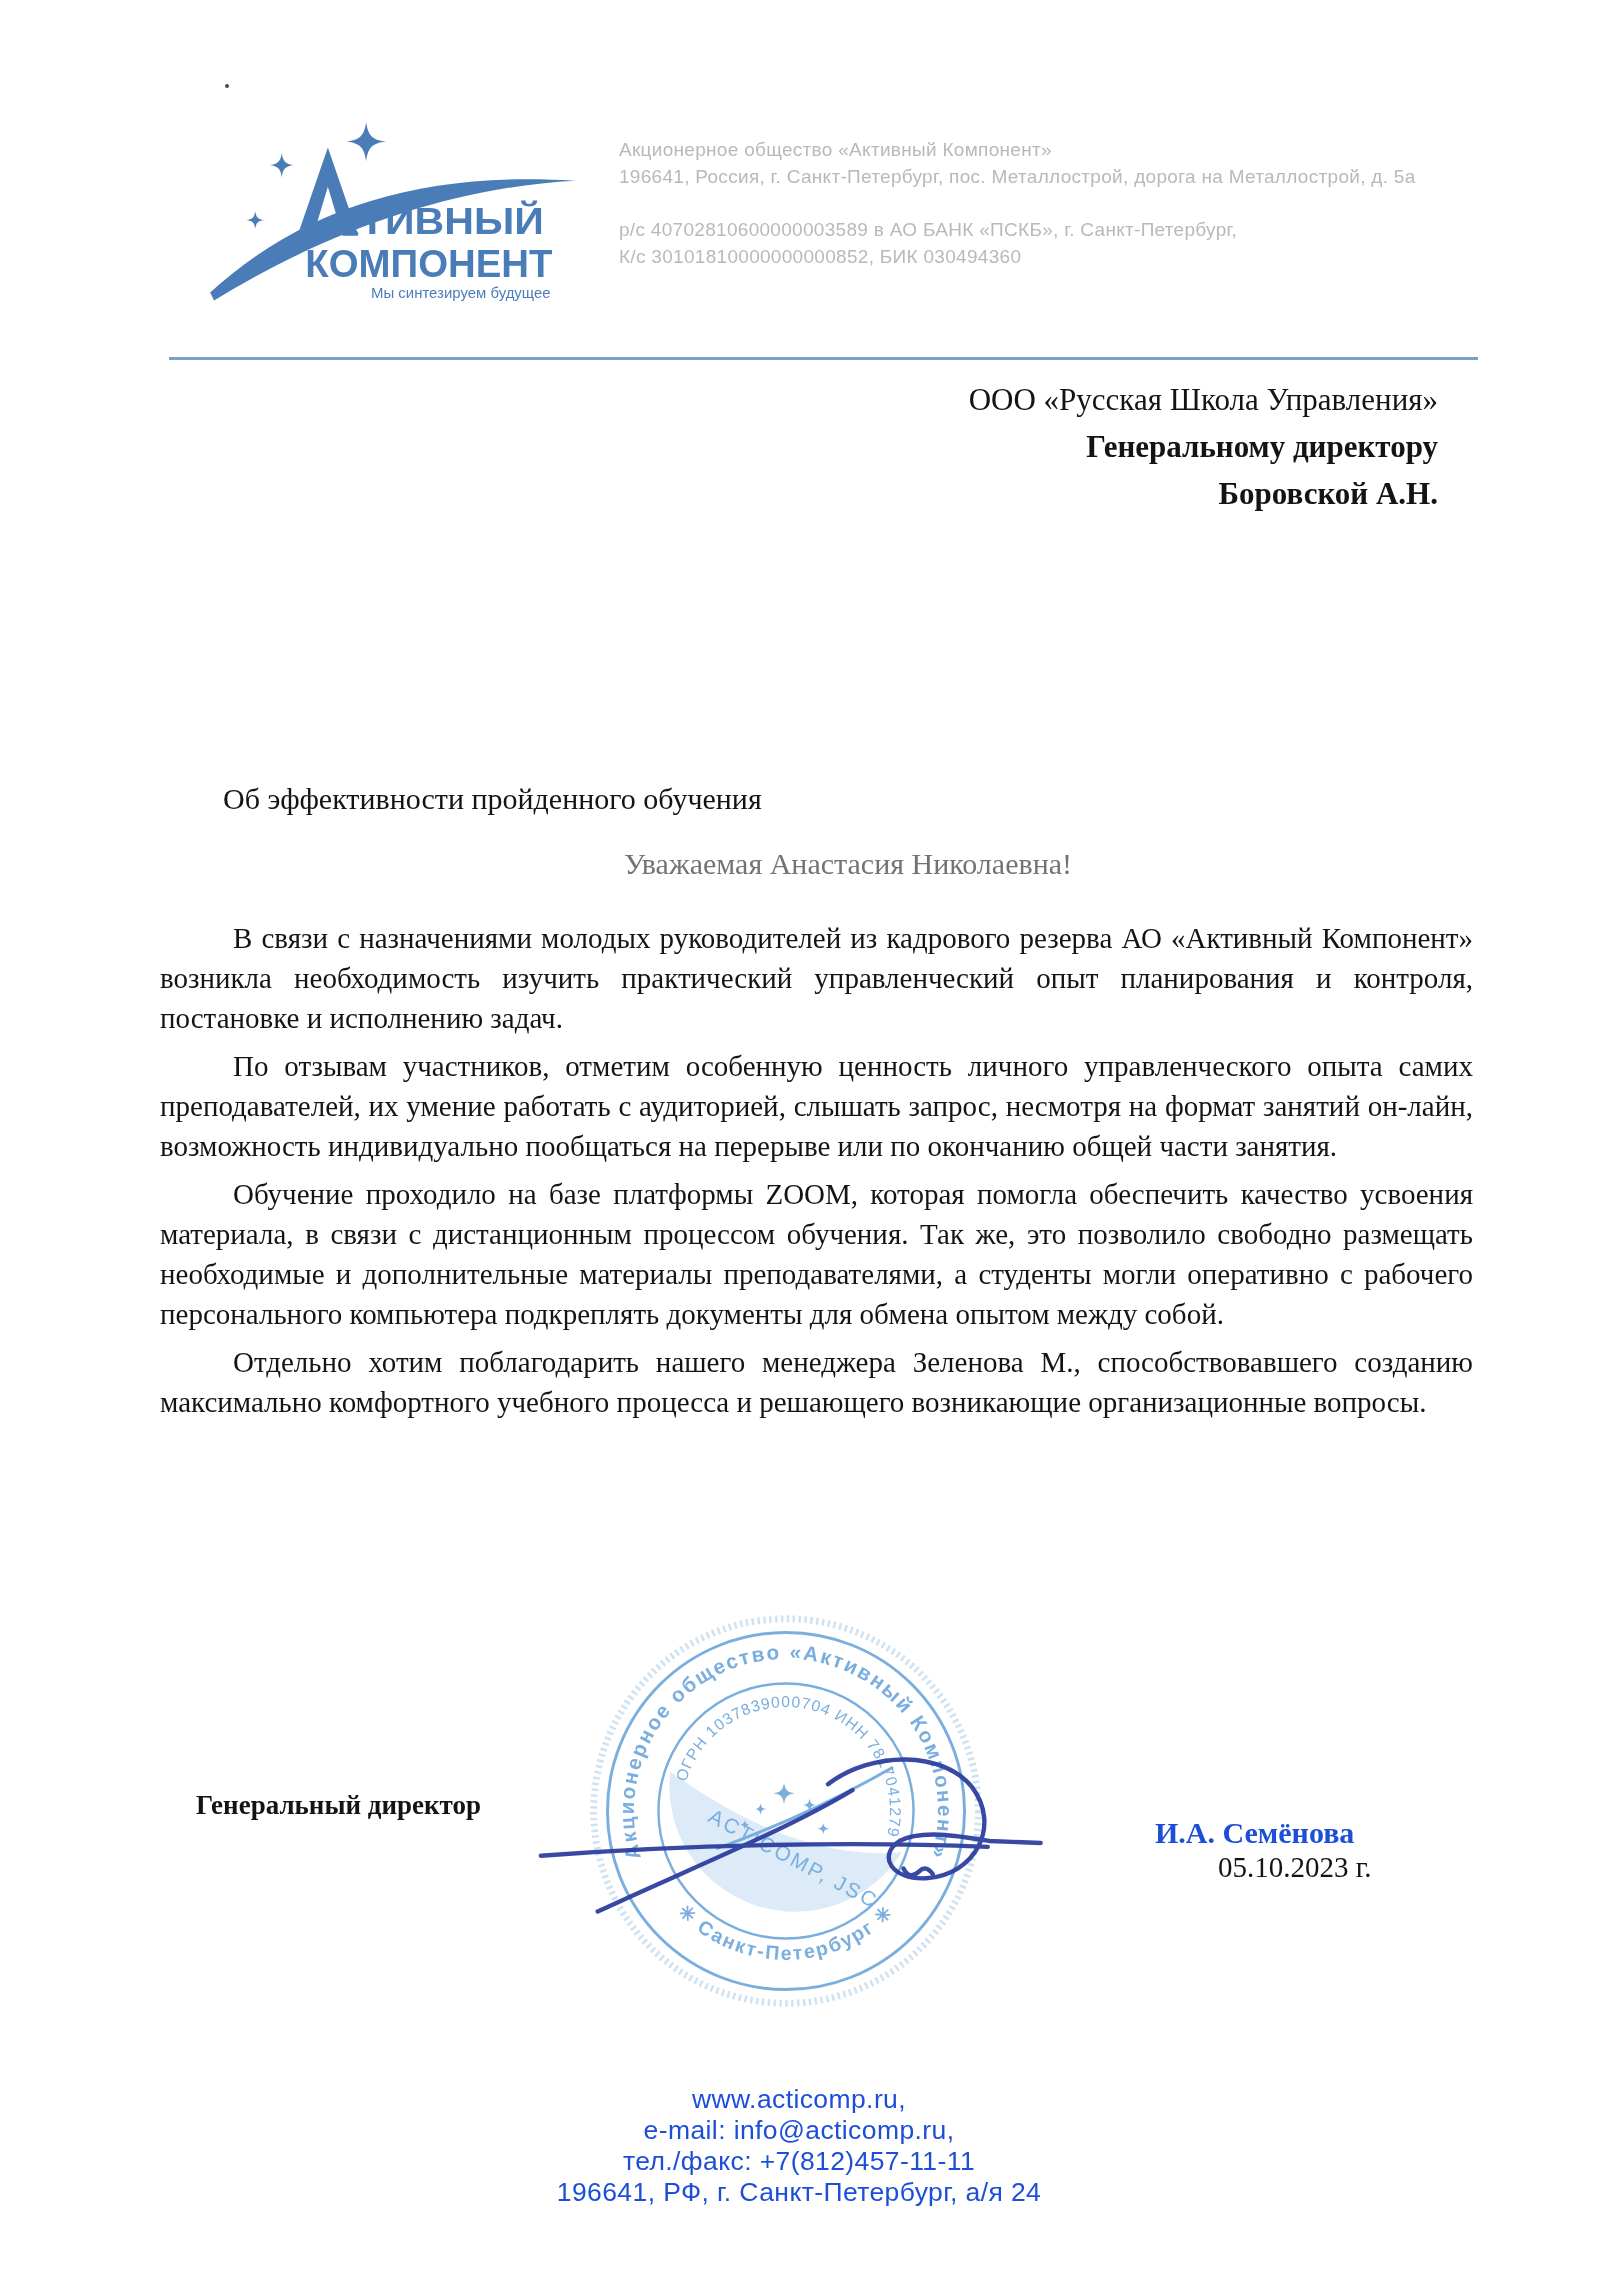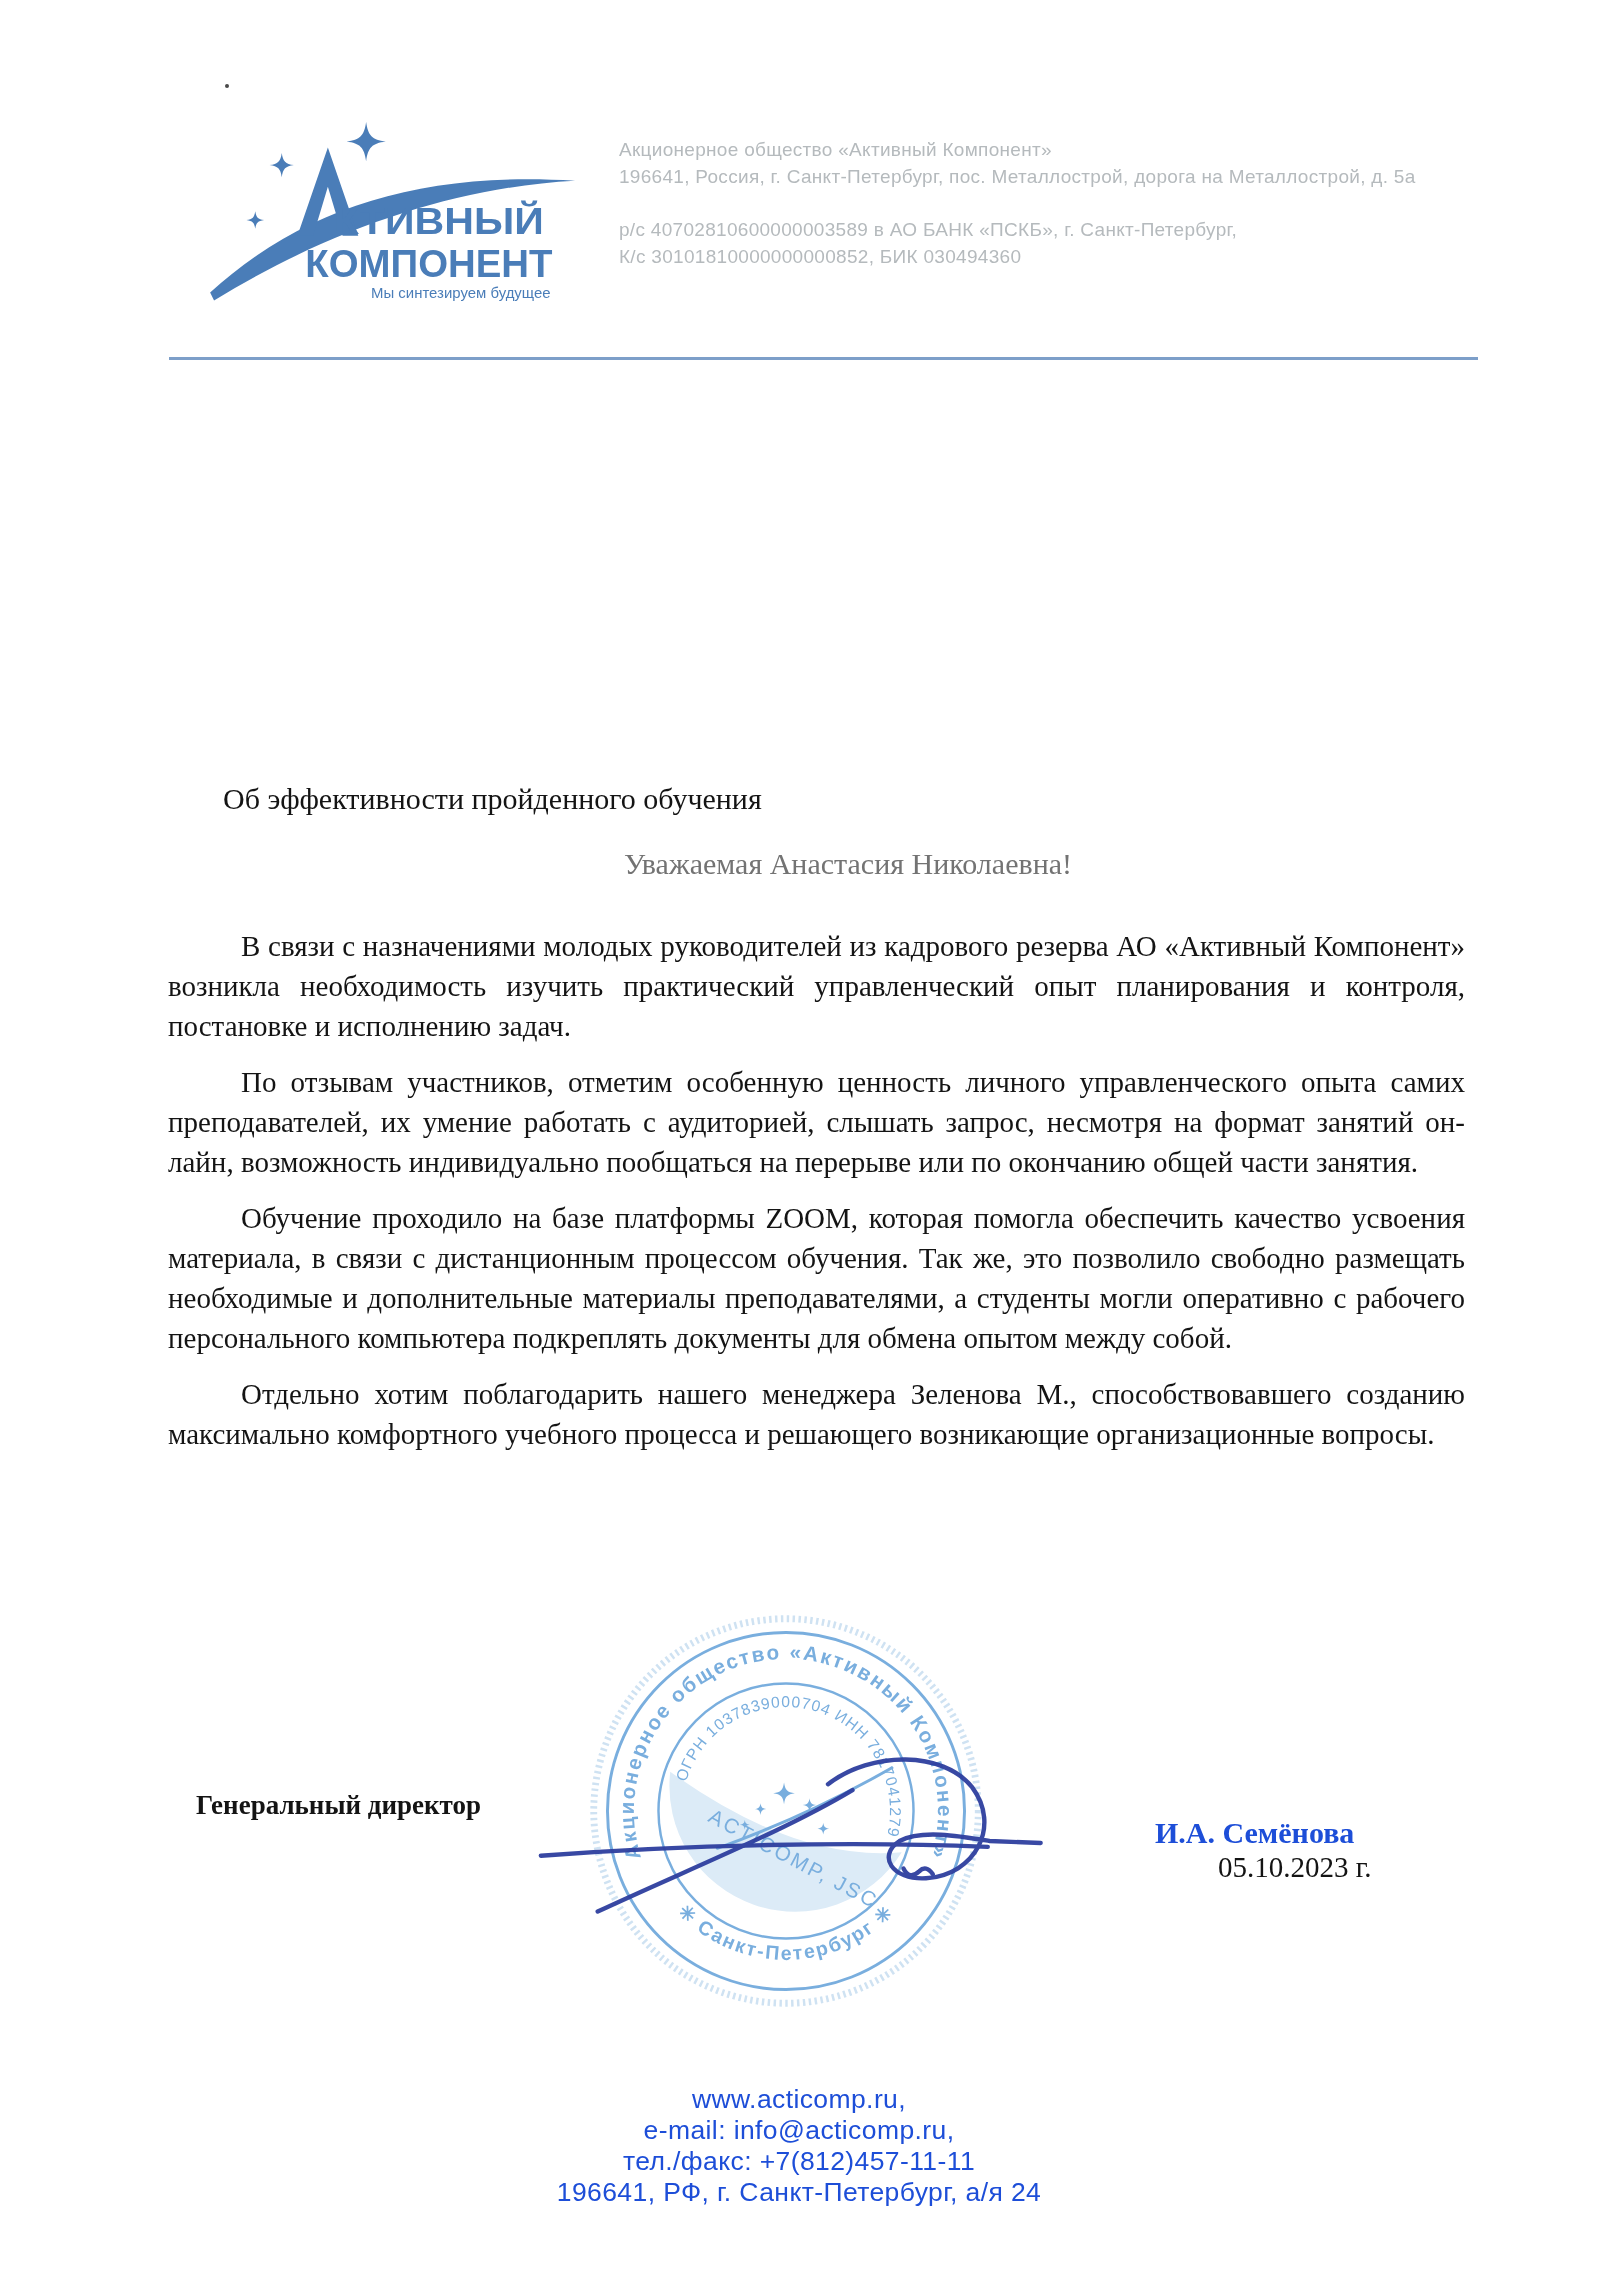--- a/index.html
+++ b/index.html
@@ -34,21 +34,21 @@
   .addressee .bold{font-weight:bold;}
   
   .subject{position:absolute;left:223px;top:782px;font-size:30px;color:#141414;}
   .greeting{position:absolute;left:294px;top:847px;width:1108px;text-align:center;font-size:30px;color:#737373;}
   
   .body-text{
     position:absolute;left:152px;top:910px;width:1329px;
     font-size:29px;line-height:40px;color:#141414;
     text-align:justify;
   }
-  .body-text p{margin:16px;text-indent:73px;}
+  .body-text p{margin:8px;text-indent:73px;}
   
   .sig-title{position:absolute;left:196px;top:1790px;font-size:27px;font-weight:bold;color:#141414;}
   .sig-name{position:absolute;left:1155px;top:1816px;font-size:30px;font-weight:bold;color:#1d4ed8;}
   .sig-date{position:absolute;left:1218px;top:1851px;font-size:29px;color:#141414;}
   .stamp-svg{position:absolute;left:580px;top:1605px;width:412px;height:412px;}
   .ink-svg{position:absolute;left:529px;top:1743px;width:549px;height:196px;}
   
   .footer{
     position:absolute;left:0;top:2084px;width:1598px;
     text-align:center;
@@ -85,20 +85,25 @@
       <div>196641, Россия, г. Санкт-Петербург,  пос. Металлострой, дорога на Металлострой, д. 5а</div>
     </div>
     <div class="blk">
       <div>р/с 40702810600000003589  в АО БАНК «ПСКБ», г. Санкт-Петербург,</div>
       <div>К/с 30101810000000000852, БИК 030494360</div>
     </div>
   </div>
 
   <div class="rule"></div>
 
+  <div class="addressee">
+    <div>ООО «Русская Школа Управления»</div>
+    <div class="bold">Генеральному директору</div>
+    <div class="bold">Боровской А.Н.</div>
+  </div>
 
   <div class="subject">Об эффективности пройденного обучения</div>
   <div class="greeting">Уважаемая Анастасия Николаевна!</div>
 
   <div class="body-text">
     <p>В связи с назначениями молодых руководителей из кадрового резерва АО «Активный Компонент» возникла необходимость изучить практический управленческий опыт планирования и контроля, постановке и исполнению задач.</p>
     <p>По отзывам участников, отметим особенную ценность личного управленческого опыта самих преподавателей, их умение работать с аудиторией, слышать запрос, несмотря на формат занятий он-лайн, возможность индивидуально пообщаться на перерыве или по окончанию общей части занятия.</p>
     <p>Обучение проходило на базе платформы ZOOM, которая помогла обеспечить качество усвоения материала, в связи с дистанционным процессом обучения. Так же, это позволило свободно размещать необходимые и дополнительные материалы преподавателями, а студенты могли оперативно с рабочего персонального компьютера подкреплять документы для обмена опытом между собой.</p>
     <p>Отдельно хотим поблагодарить нашего менеджера Зеленова М., способствовавшего созданию максимально комфортного учебного процесса и решающего возникающие организационные вопросы.</p>
   </div>

